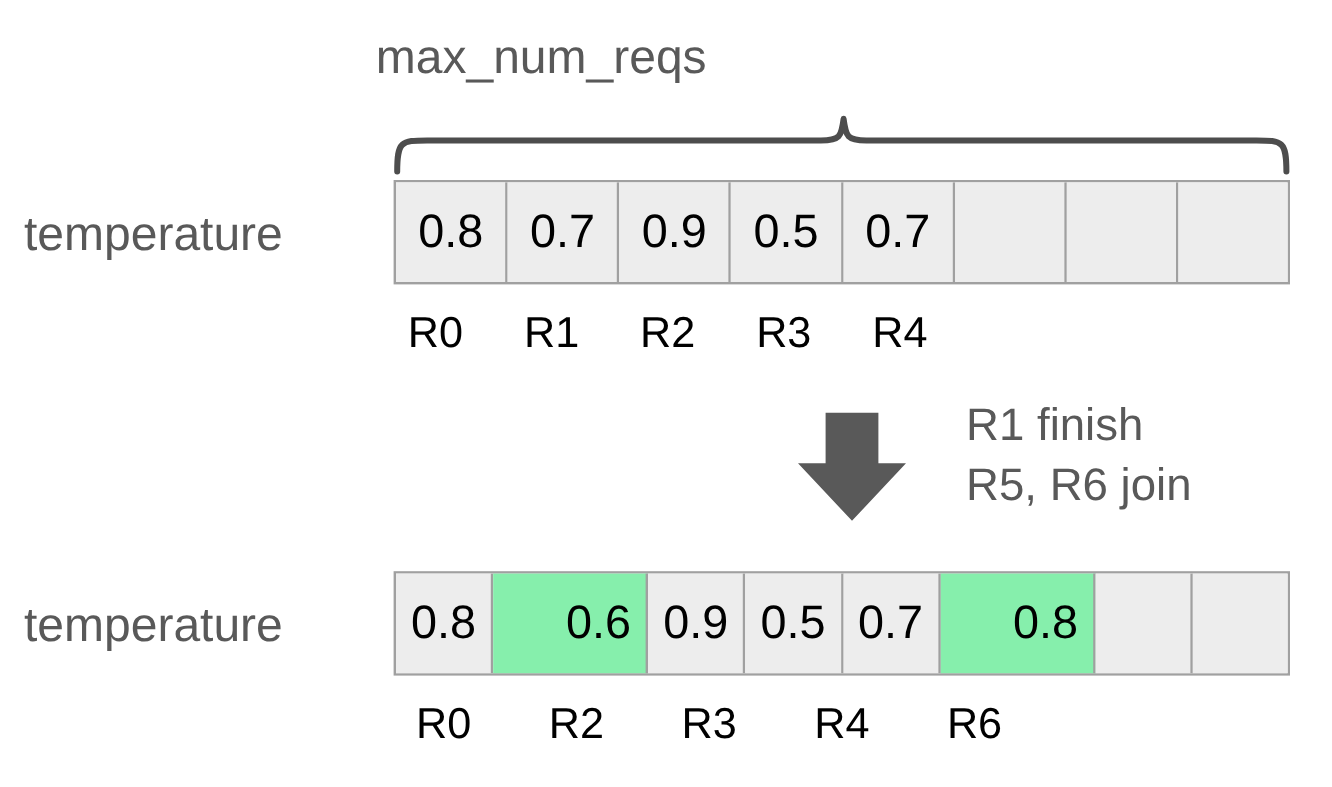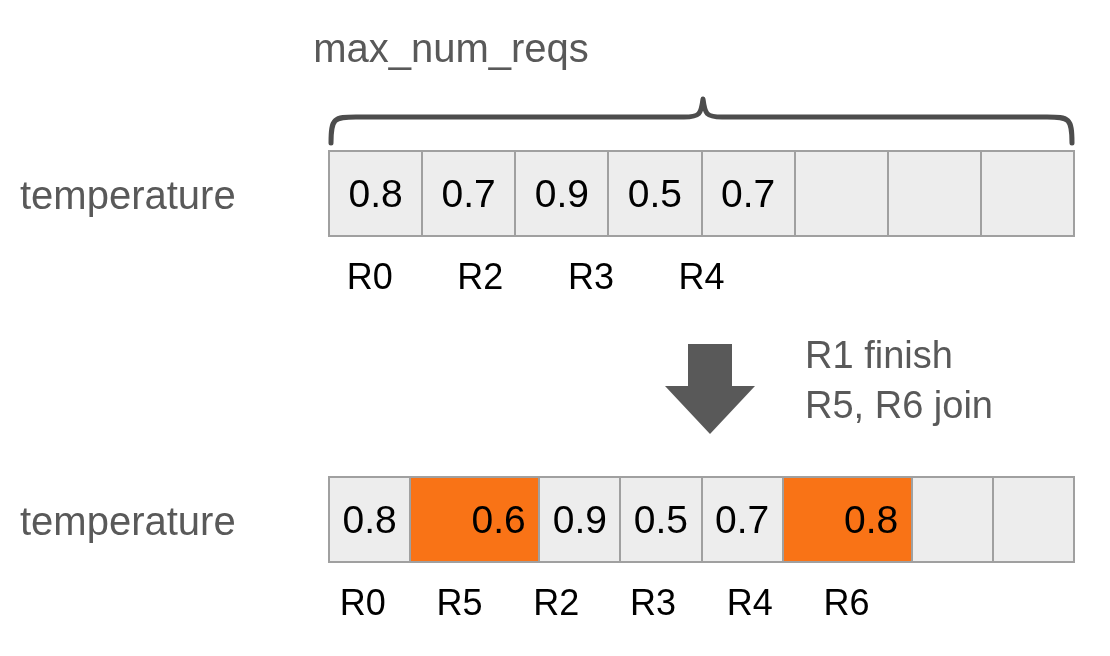--- a/index.html
+++ b/index.html
@@ -58,21 +58,21 @@
     background: #ededed;
     border-right: 2px solid #a0a0a0;
     display: flex;
     align-items: center;
     justify-content: center;
     font-size: 39px;
     color: #000000;
     font-family: "Liberation Sans", sans-serif;
   }
   .cell:last-child { border-right: none; }
-  .cell.hl { background: #f97316; padding-left: 48px; }
+  .cell.hl { background: #86efac; padding-left: 48px; }
   .cell.empty { color: transparent; }
 
   #array-top    { top: 150px; }
   #array-bottom { top: 476px; }
 
   
   .idrow {
     position: absolute;
     left: 328px;
     width: 747px;
@@ -143,20 +143,21 @@
     <div class="cell">0.9</div>
     <div class="cell">0.5</div>
     <div class="cell">0.7</div>
     <div class="cell empty"></div>
     <div class="cell empty"></div>
     <div class="cell empty"></div>
   </div>
 
 <div class="idrow" id="idrow-top">
     <div class="idcell">R0</div>
+    <div class="idcell">R1</div>
     <div class="idcell">R2</div>
     <div class="idcell">R3</div>
     <div class="idcell">R4</div>
     <div class="idcell"></div>
     <div class="idcell"></div>
     <div class="idcell"></div>
   </div>
 
 <div id="transition-arrow">
   <svg viewBox="0 0 94 94" xmlns="http://www.w3.org/2000/svg">
@@ -177,20 +178,19 @@
     <div class="cell">0.9</div>
     <div class="cell">0.5</div>
     <div class="cell">0.7</div>
     <div class="cell hl">0.8</div>
     <div class="cell empty"></div>
     <div class="cell empty"></div>
   </div>
 
 <div class="idrow" id="idrow-bottom">
     <div class="idcell">R0</div>
-    <div class="idcell">R5</div>
     <div class="idcell">R2</div>
     <div class="idcell">R3</div>
     <div class="idcell">R4</div>
     <div class="idcell">R6</div>
     <div class="idcell"></div>
     <div class="idcell"></div>
   </div>
 
 </body></html>

